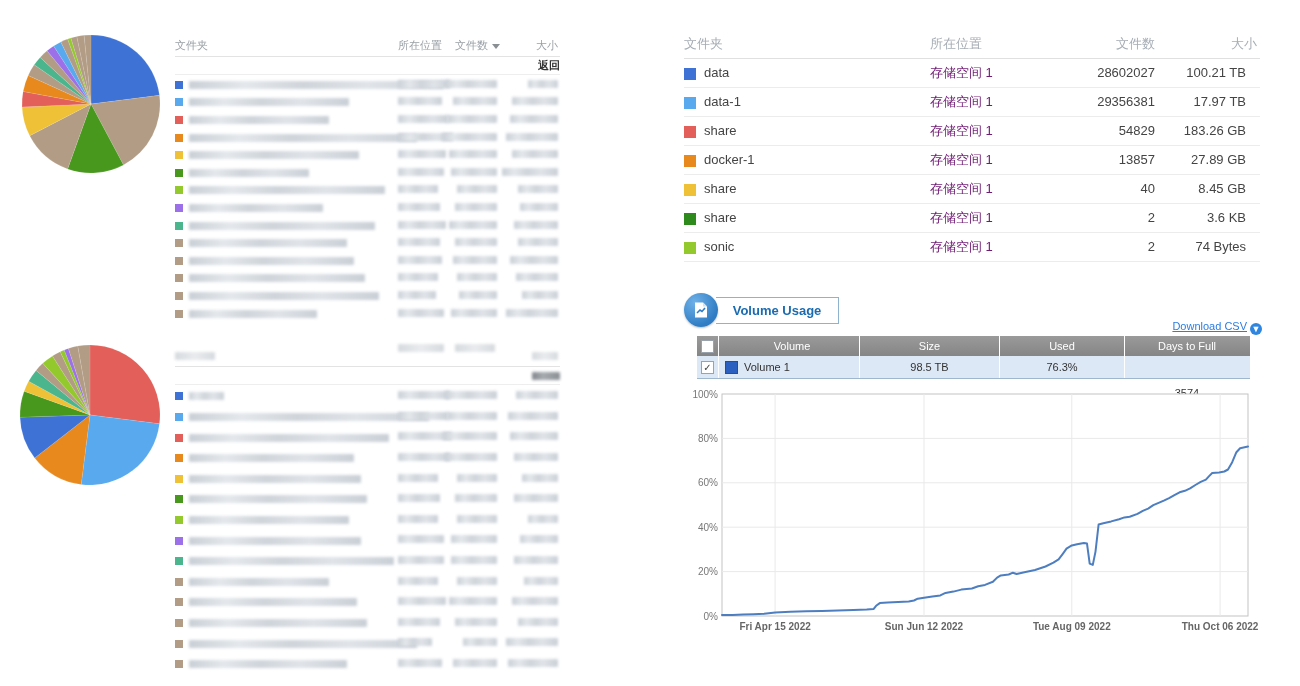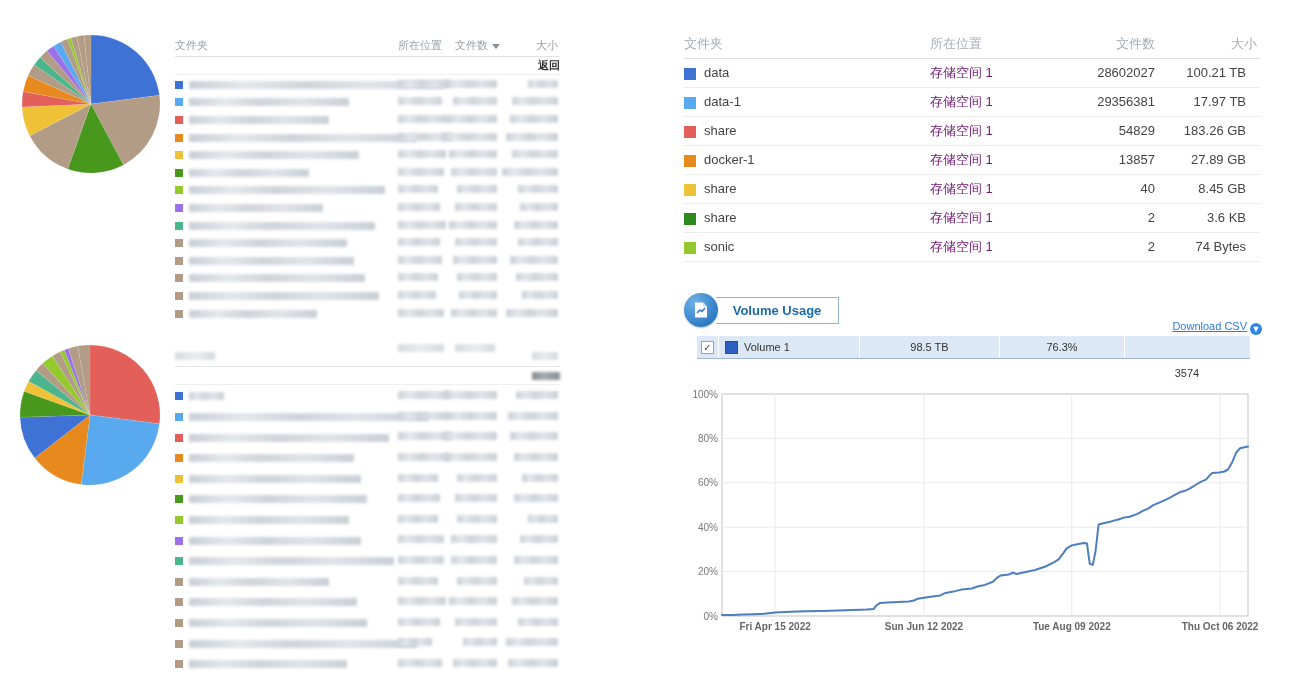--- a/index.html
+++ b/index.html
@@ -330,20 +330,29 @@
     </svg>
   </div>
   <div class="abs" id="vu-titlebox">
     <span id="vu-title">Volume Usage</span>
   </div>
   <div class="abs" id="vu-dl">
     <a>Download CSV</a><span class="dl-circ">▼</span>
   </div>
 
   <div class="abs" id="vol-table">
+    <div class="vt-hrow">
+      <div class="col-chk">
+          <span class="chk"></span>
+        </div>
+      <div class="col-vol" style="justify-content:center !important">Volume</div>
+      <div class="col-size">Size</div>
+      <div class="col-used">Used</div>
+      <div class="col-days">Days to Full</div>
+    </div>
     <div class="vt-drow">
       <div class="col-chk">
           <span class="chk">✓</span>
         </div>
       <div class="col-vol">
           <span class="vswatch"></span>
           <span>Volume 1</span>
         </div>
       <div class="col-size">98.5 TB</div>
       <div class="col-used">76.3%</div>

